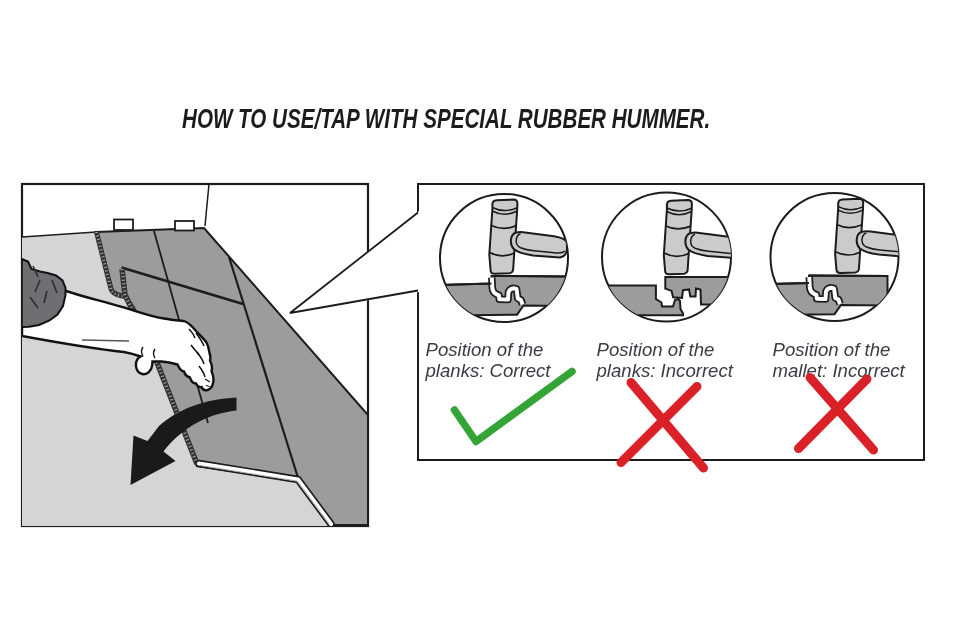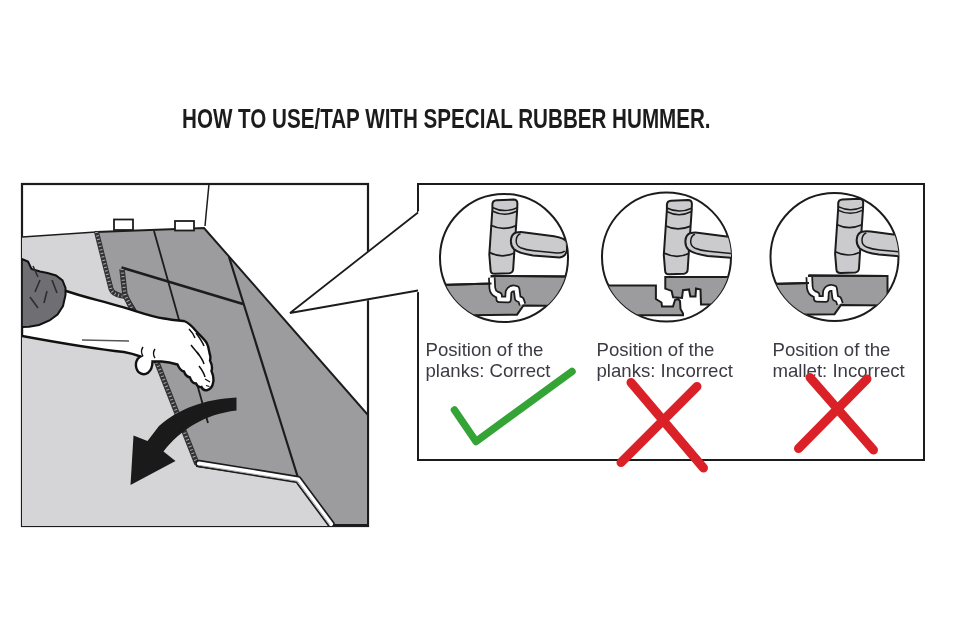--- a/index.html
+++ b/index.html
@@ -1,16 +1,16 @@
 <!DOCTYPE html>
 <html><head>
 <meta charset="utf-8">
 <style>
   html,body{margin:0;padding:0;background:#fff;width:960px;height:640px;overflow:hidden;}
-  #stage{position:relative;width:960px;height:640px;font-family:"Liberation Sans",sans-serif;}
+  #stage{position:relative;width:960px;height:640px;font-family:"Liberation Sans",sans-serif;font-style:italic;}
   #title{position:absolute;left:182px;top:103px;font-weight:bold;font-size:28px;color:#1c1c1c;white-space:nowrap;transform:scaleX(0.736);transform-origin:left top;}
   svg{position:absolute;left:0;top:0;}
 </style>
 </head>
 <body>
 <div id="stage">
 <div id="title">HOW TO USE/TAP WITH SPECIAL RUBBER HUMMER.</div>
 <svg width="960" height="640" viewBox="0 0 960 640">
 <defs>
   <clipPath id="cpL">

